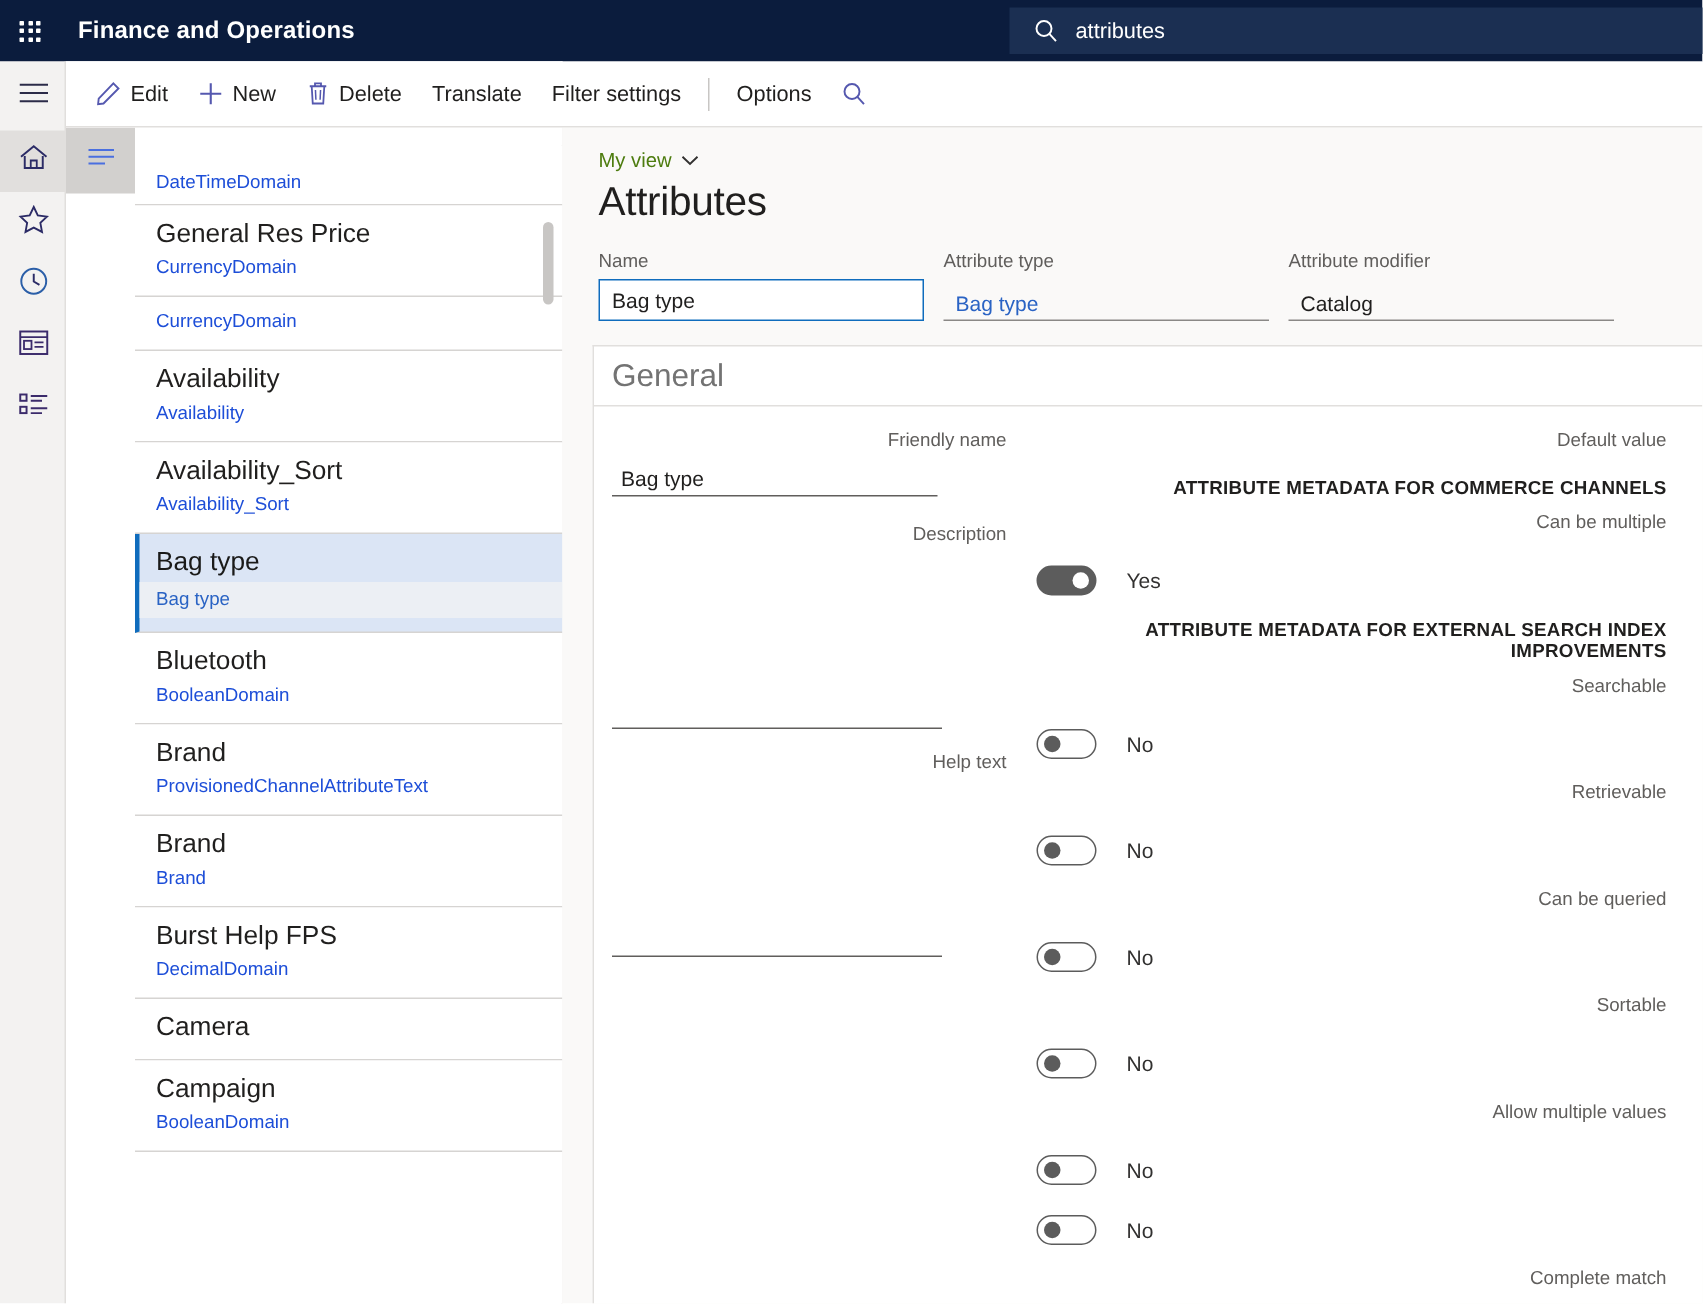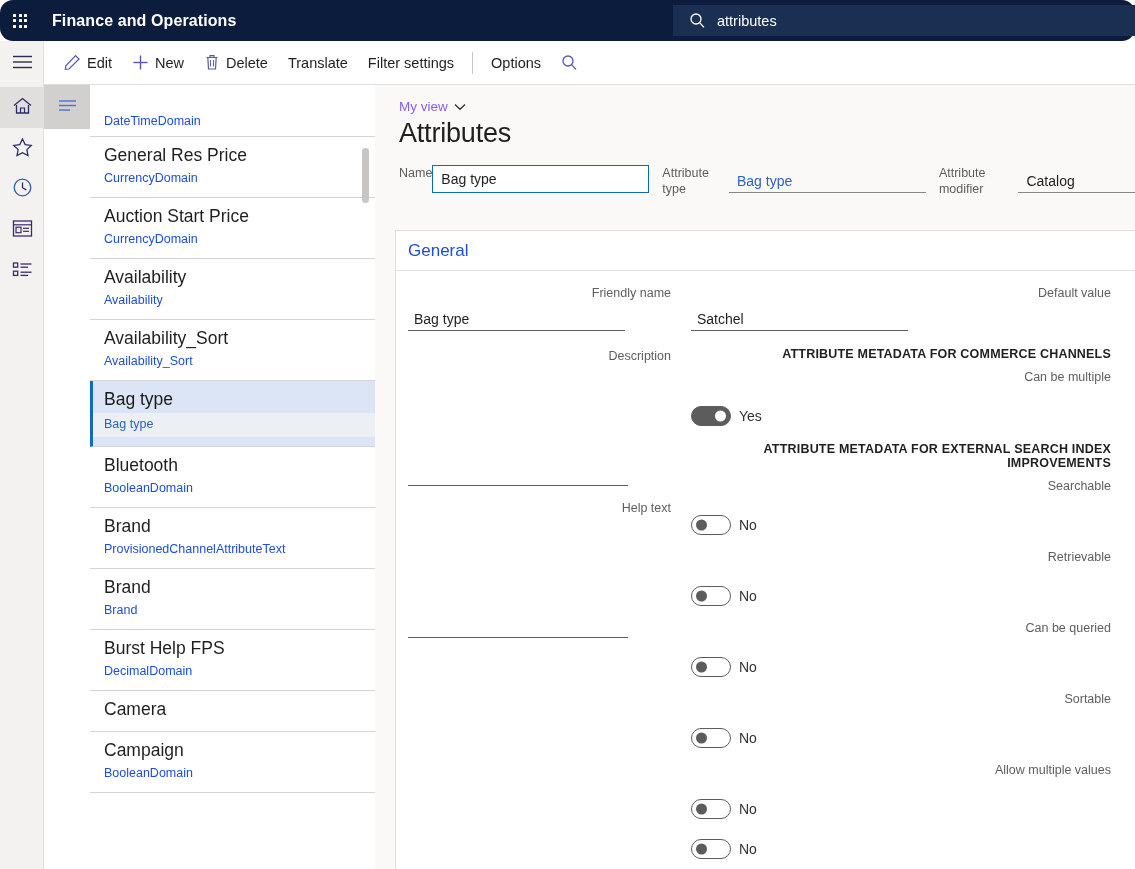--- a/index.html
+++ b/index.html
@@ -8,21 +8,21 @@
     font-family: "Liberation Sans", sans-serif;
     background: #ffffff;
     overflow: hidden;
   }
   #app { position: relative; width: 1135px; height: 869px; }
 
   
   .topbar {
     position: absolute; top: 0; left: 0; width: 1135px; height: 41px;
     background: #0b1c3d;
-    display: flex; align-items: center; border-radius: 13px;
+    display: flex; align-items: center;
   }
   .waffle {
     width: 40px; height: 41px; display: flex; align-items: center; justify-content: center;
     cursor: pointer;
   }
   .waffle-grid { display: grid; grid-template-columns: repeat(3, 3px); grid-template-rows: repeat(3, 3px); gap: 2.5px; }
   .waffle-grid i { display: block; width: 3px; height: 3px; background: #ffffff; border-radius: 0.5px; }
   .app-title {
     color: #ffffff; font-size: 16px; font-weight: bold; margin-left: 12px;
     letter-spacing: 0.1px;
@@ -125,31 +125,31 @@
   .cmd .ci { margin-right: 6px; display: flex; align-items: center; }
   .cmd-sep { width: 1px; height: 22px; background: #c8c6c4; margin: 0 8px; }
 
   
   .main {
     position: absolute; top: 85px; left: 375px; width: 760px; height: 784px;
     background: #faf9f8; overflow: hidden;
   }
   .view-sel {
     display: inline-flex; align-items: center; gap: 6px;
-    margin: 14px 0 0 24px; font-size: 13.5px; color: #8b5cf6; cursor: pointer; text-align: center;
+    margin: 14px 0 0 24px; font-size: 13.5px; color: #4d7c0f; cursor: pointer; text-align: center;
   }
   .page-title {
     margin: 3px 0 0 24px; font-size: 27px; color: #201f1e; font-weight: normal;
     letter-spacing: -0.2px;
   }
 
   .hdr-fields {
     display: flex; margin: 16px 0 0 24px; gap: 0;
   }
-  .fld { display: flex; flex-direction: row; }
+  .fld { display: flex; flex-direction: column; }
   .fld-label {
     font-size: 12.5px; color: #605e5c; margin-bottom: 4px; line-height: 16px;
   }
   .fld-input-box {
     width: 217px; height: 28px; border: 1px solid #0f6cbd; background: #fff;
     display: flex; align-items: center; padding-left: 8px;
     font-size: 14px; color: #201f1e; cursor: text;
   }
   .fld-underline {
     width: 217px; height: 28px; border-bottom: 1px solid #8a8886; background: transparent;
@@ -160,21 +160,21 @@
   .col2 { margin-left: 13px; }
   .col3 { margin-left: 13px; }
 
   
   .card {
     position: absolute; left: 20px; top: 145px; width: 740px; min-height: 640px;
     background: #ffffff; border: 1px solid #e1dfdd; border-right: none;
   }
   .card-head {
     height: 40px; display: flex; align-items: center; padding-left: 12px;
-    font-size: 17px; color: #1d4ed8; border-bottom: 1px solid #e1dfdd; cursor: pointer;
+    font-size: 21px; color: #737373; border-bottom: 1px solid #e1dfdd; cursor: pointer;
   }
   .card-body { display: flex; padding: 14px 0 0 0; text-align: right; }
   .card-col-left { width: 275px; padding-left: 12px; }
   .card-col-right { width: 440px; padding-left: 20px; }
 
   .f-label { font-size: 12.5px; color: #605e5c; line-height: 17px; margin-bottom: 3px; }
   .f-value-line {
     width: 217px; height: 26px; border-bottom: 1px solid #605e5c;
     display: flex; align-items: flex-end; padding: 0 0 3px 6px;
     font-size: 14px; color: #201f1e; cursor: text;
@@ -184,21 +184,21 @@
     cursor: text; margin-bottom: 14px;
   }
   .f-area.tall { height: 118px; }
 
   .sec-title {
     font-size: 12.5px; font-weight: bold; color: #201f1e; letter-spacing: 0.2px;
     margin: 16px 0 8px 0; text-transform: uppercase;
   }
   .tgl-group { margin-bottom: 14px; }
   .tgl-label { font-size: 12.5px; color: #605e5c; margin-bottom: 5px; line-height: 17px; }
-  .tgl-row { display: flex; align-items: center; gap: 8px; margin-top: 20px; }
+  .tgl-row { display: flex; align-items: center; gap: 20px; margin-top: 20px; }
   .tgl {
     width: 40px; height: 20px; border-radius: 10px; position: relative; cursor: pointer;
     flex: 0 0 auto;
   }
   .tgl.off { background: #ffffff; border: 1px solid #5c5c5c; }
   .tgl.off::after {
     content: ""; position: absolute; left: 4px; top: 50%; transform: translateY(-50%);
     width: 11px; height: 11px; border-radius: 50%; background: #5c5c5c;
   }
   .tgl.on { background: #5c5c5c; border: 1px solid #5c5c5c; }
@@ -391,21 +391,20 @@
 
   <div class="listscroll" id="list-container">
       <div class="list-item clipped">
         <div class="li-sub">DateTimeDomain</div>
       </div>
       <div class="list-item">
         <div class="li-title">General Res Price</div>
         <div class="li-sub">CurrencyDomain</div>
       </div>
       <div class="list-item">
-        <div class="li-title">Auction Start Price</div>
         <div class="li-sub">CurrencyDomain</div>
       </div>
       <div class="list-item">
         <div class="li-title">Availability</div>
         <div class="li-sub">Availability</div>
       </div>
       <div class="list-item">
         <div class="li-title">Availability_Sort</div>
         <div class="li-sub">Availability_Sort</div>
       </div>
@@ -483,21 +482,20 @@
           </div>
           <div style="margin-top:6px">
             <div class="f-label">Help text</div>
             <div class="f-area tall"></div>
           </div>
         </div>
 
         <div class="card-col-right">
           <div>
             <div class="f-label">Default value</div>
-            <div class="f-value-line">Satchel</div>
           </div>
 
           <div class="sec-title">ATTRIBUTE METADATA FOR COMMERCE CHANNELS</div>
           <div id="commerce-toggles">
               <div class="tgl-group">
                 <div class="tgl-label">Can be multiple</div>
                 <div class="tgl-row">
                   <div class="tgl on"></div>
                   <div class="tgl-val">Yes</div>
                 </div>

